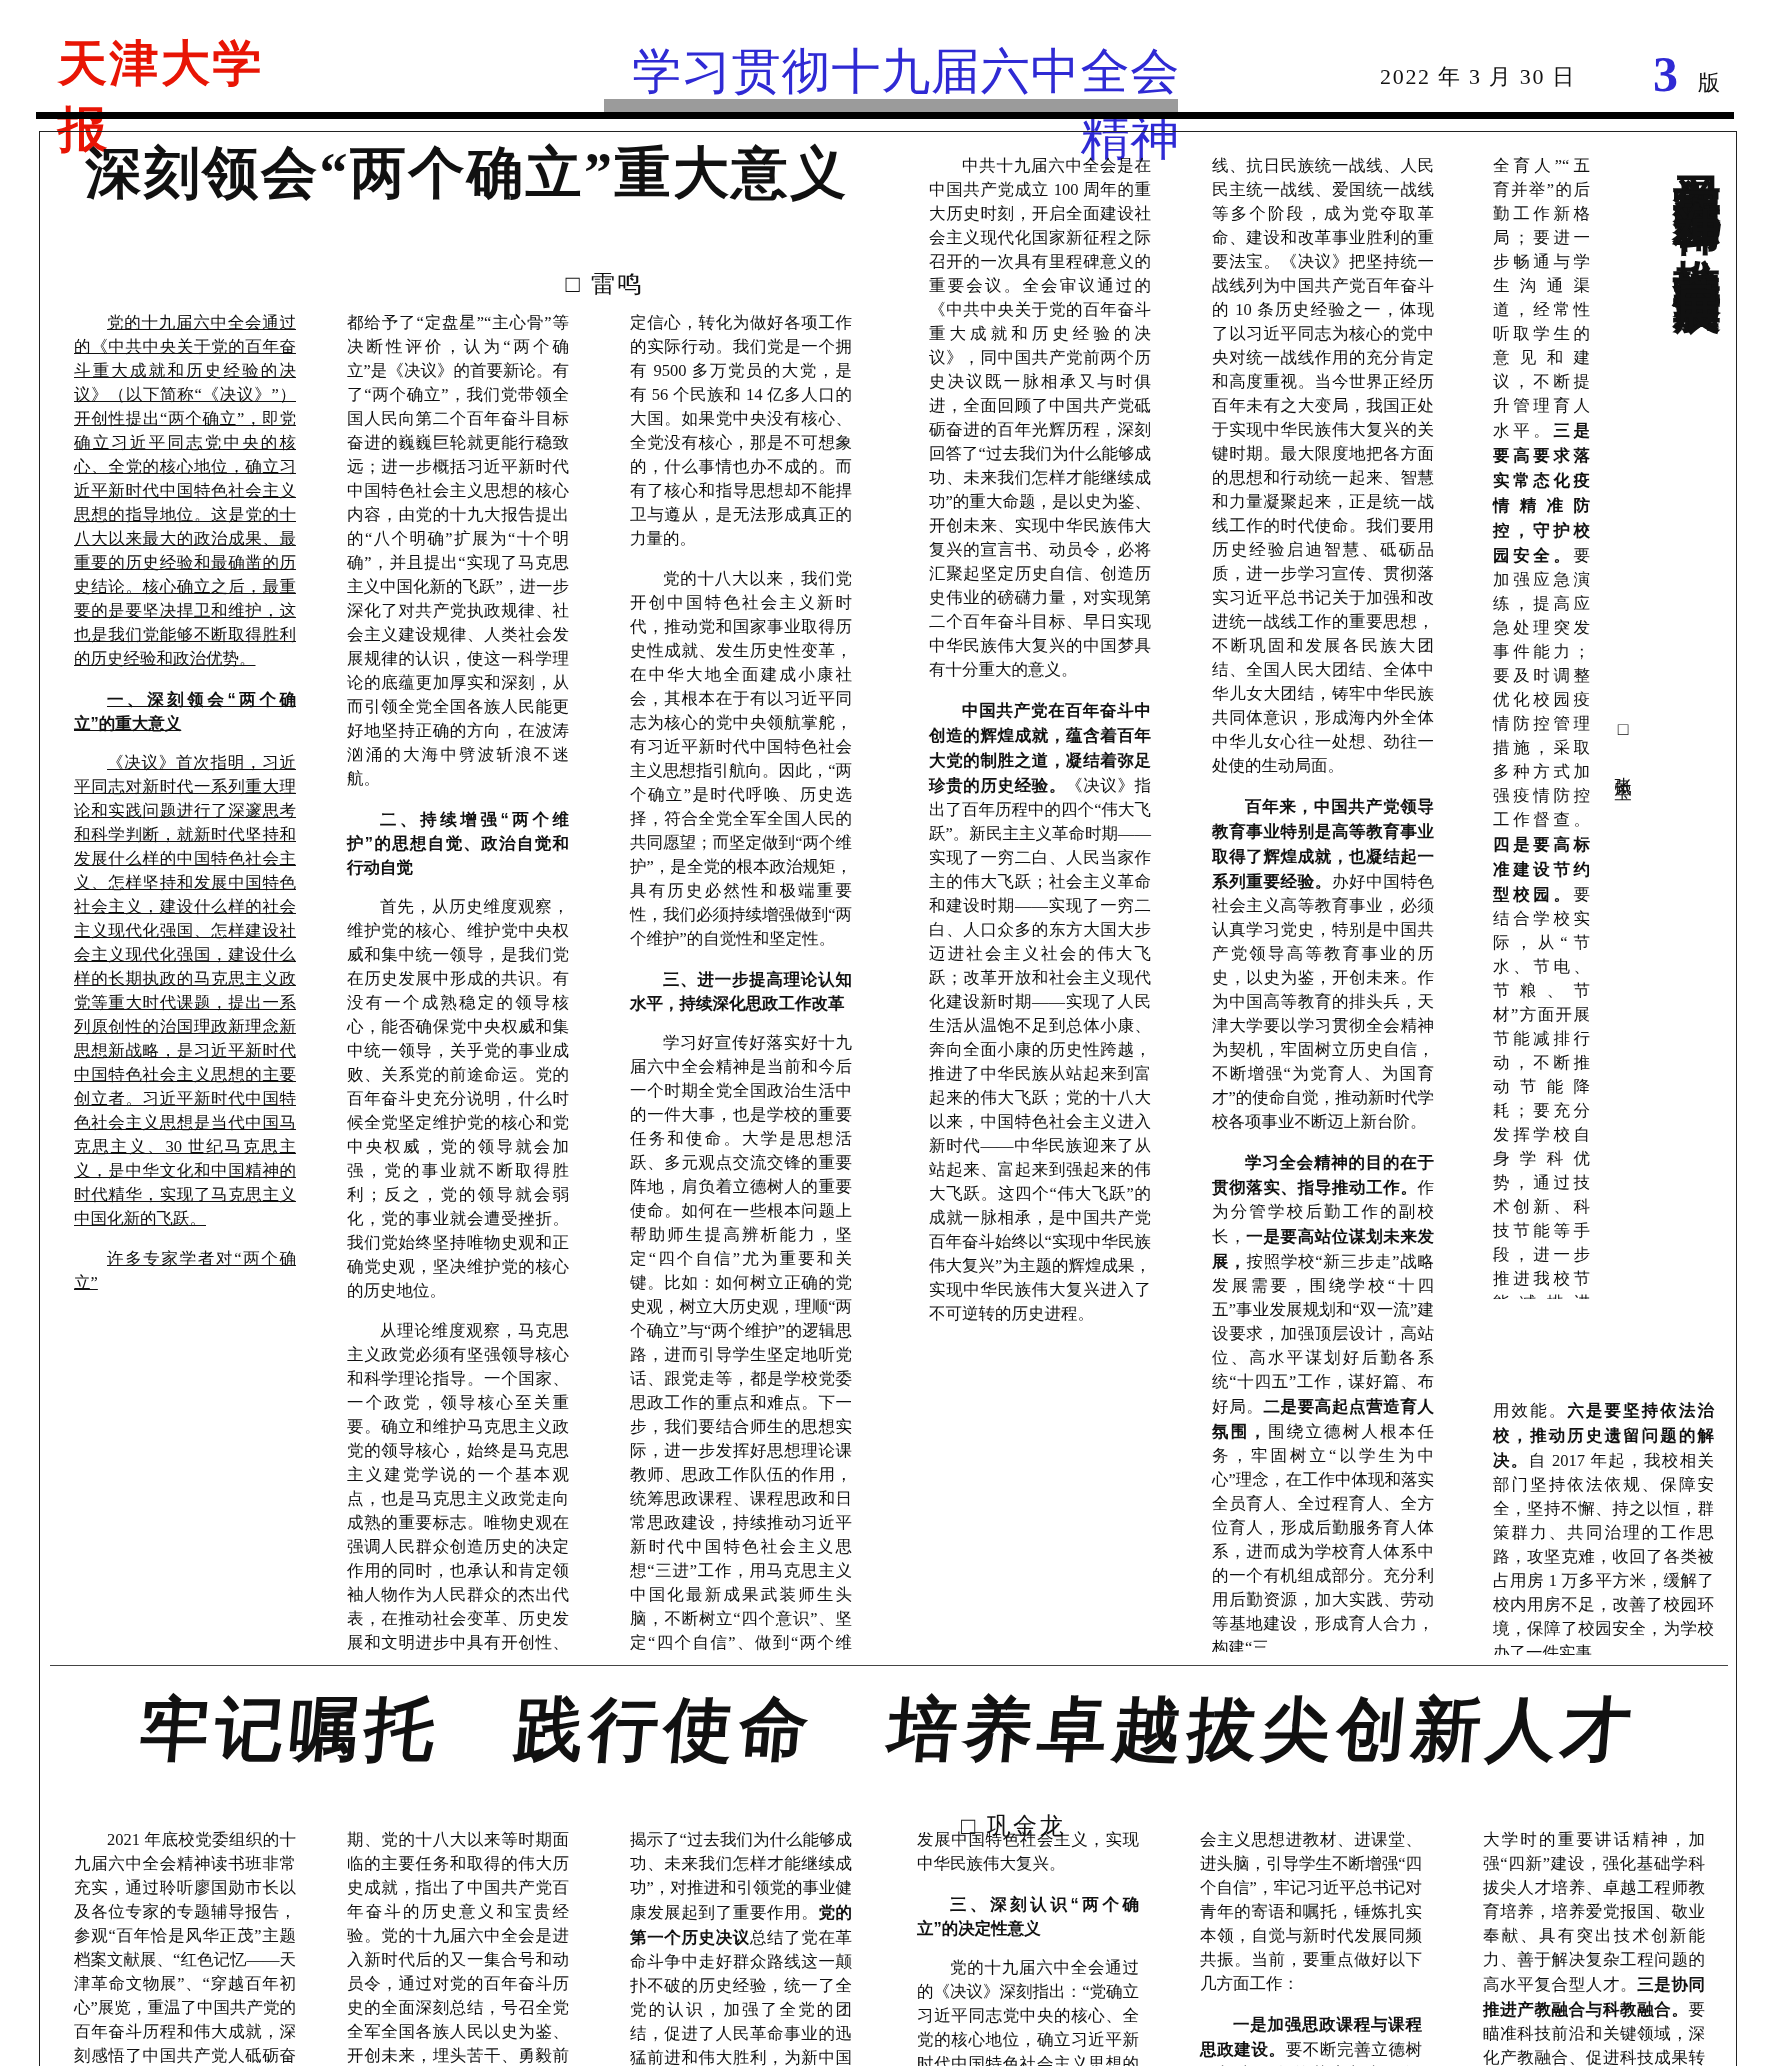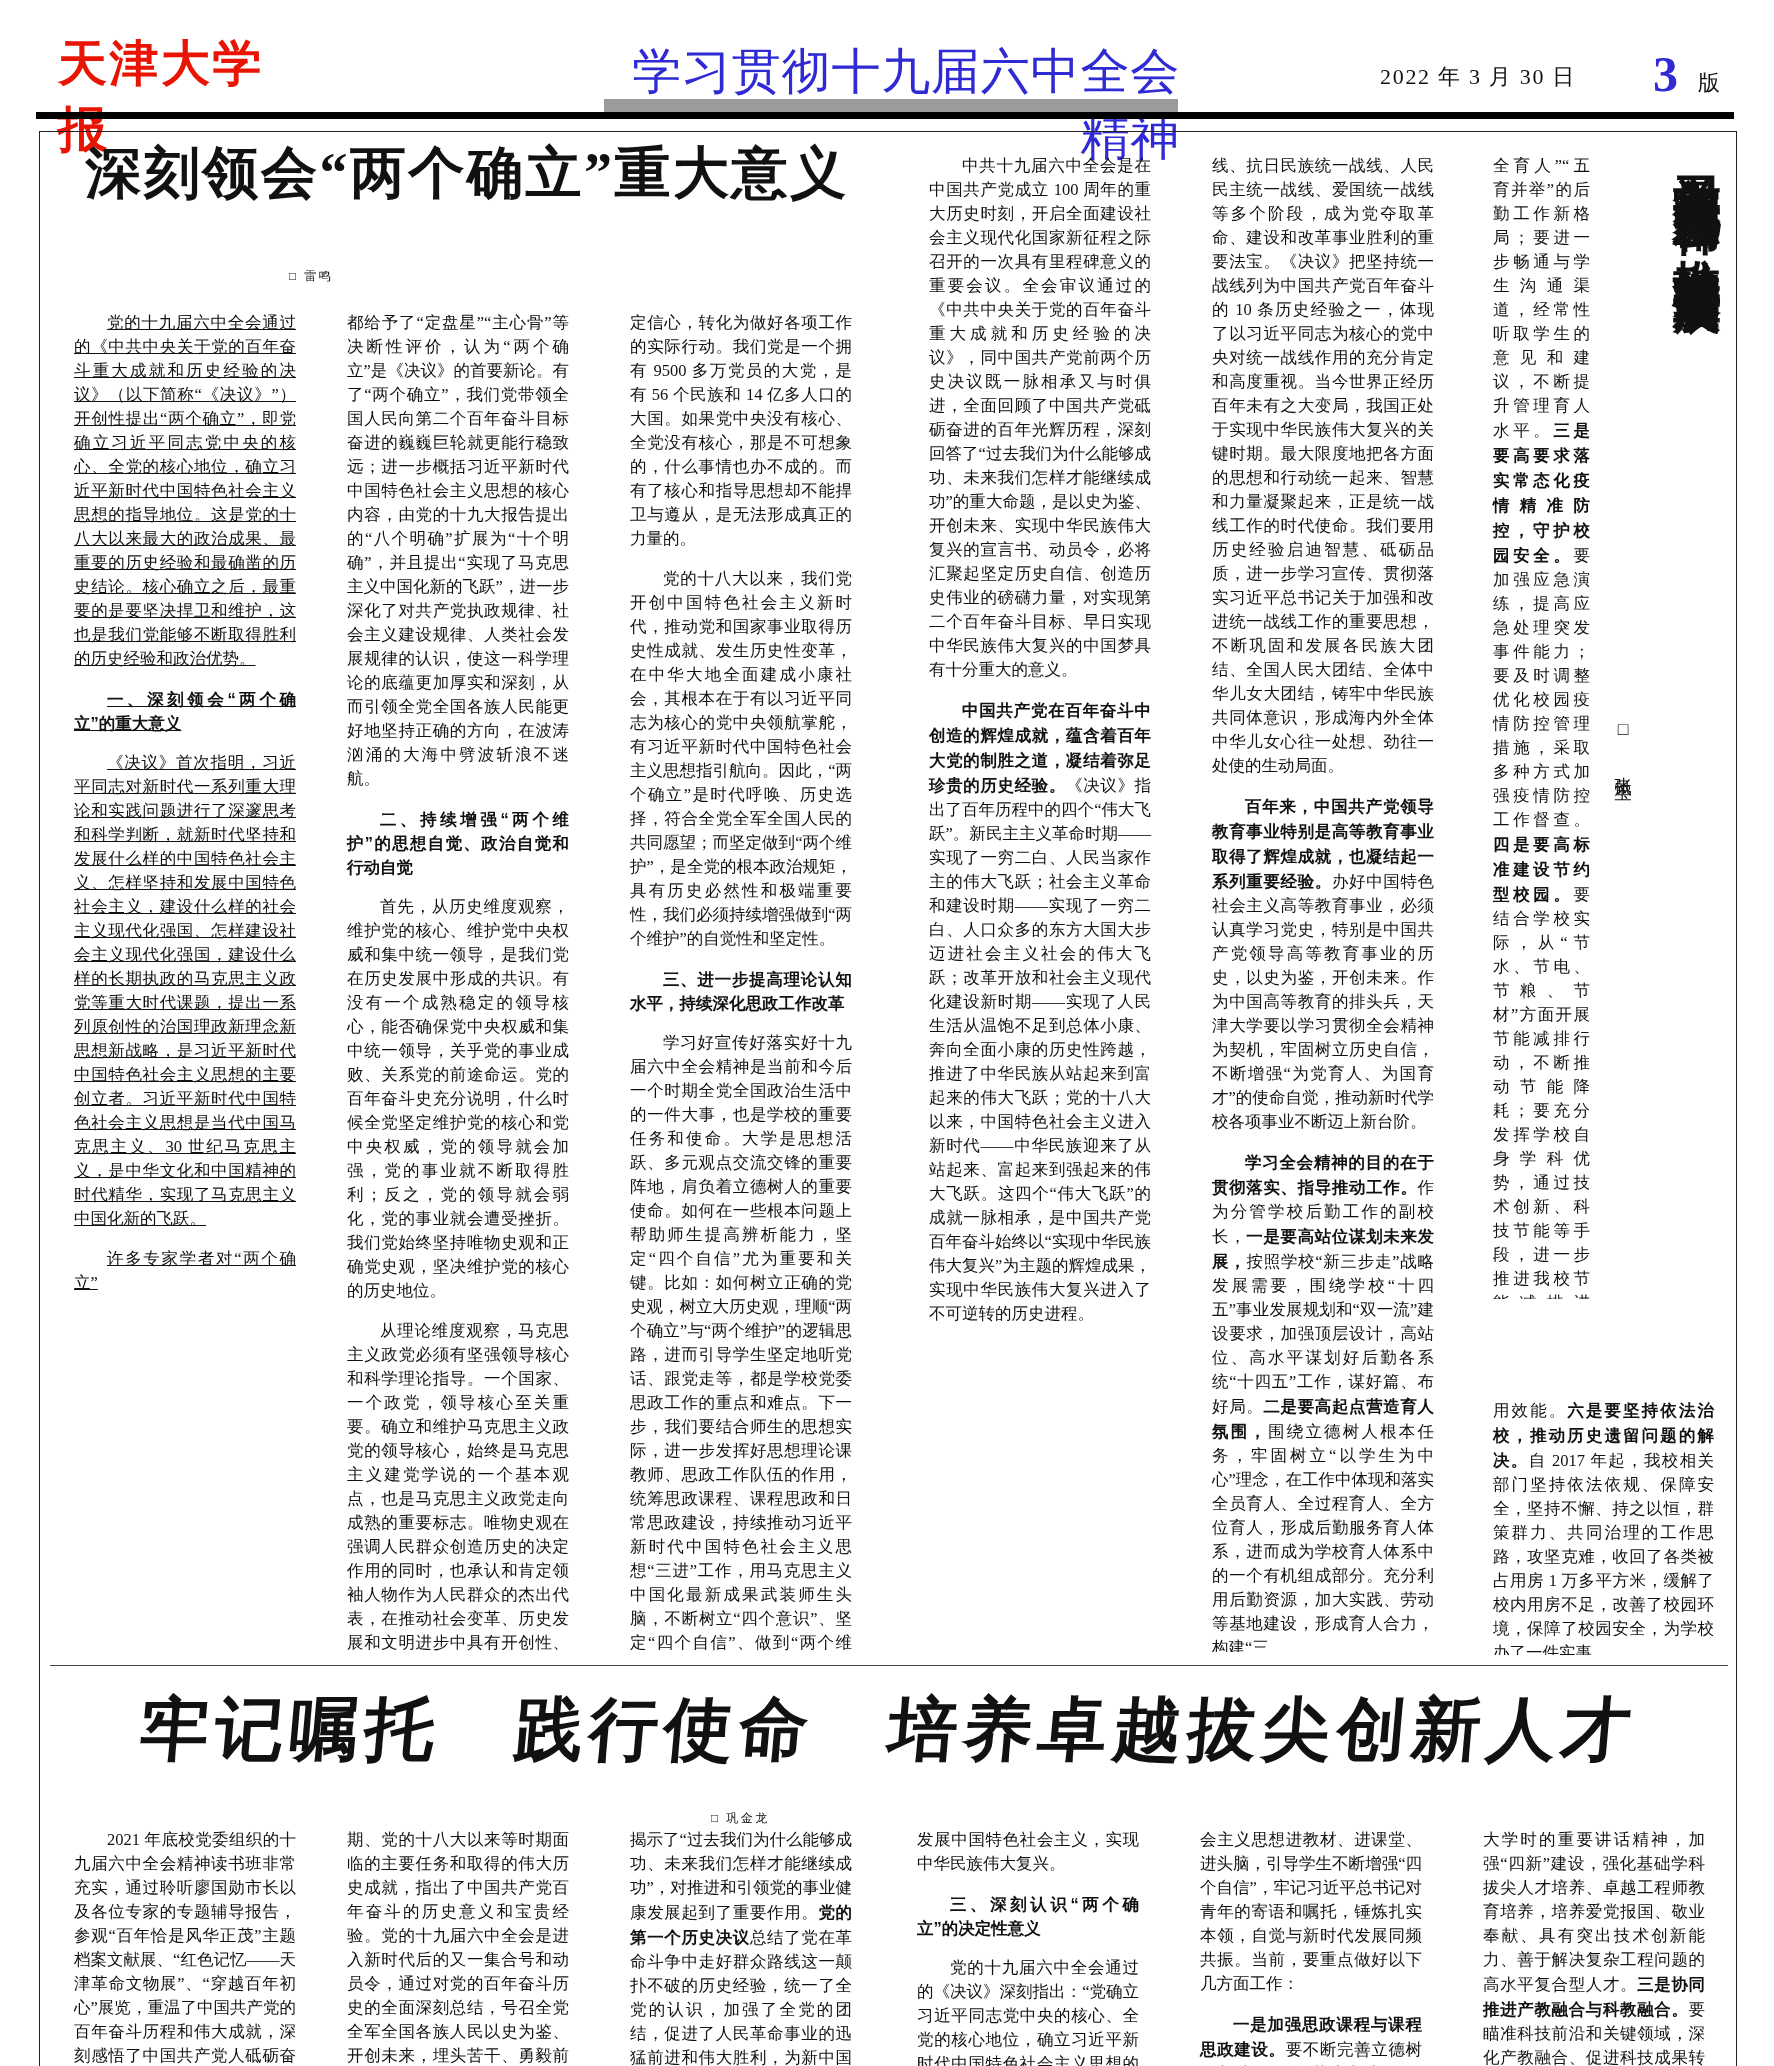--- a/index.html
+++ b/index.html
@@ -25,21 +25,21 @@
   .col{position:absolute;overflow:hidden;font-size:16.5px;line-height:24px;
        text-align:justify;}
   .col p{margin:16px;text-indent:2em;}
   .col p.noind{text-indent:0;}
   .col p.h{font-weight:bold;font-family:"Liberation Sans","DejaVu Sans",sans-serif;}
   .col span.b{font-weight:bold;font-family:"Liberation Sans","DejaVu Sans",sans-serif;}
   
   .a1-headline{left:62px;top:136px;width:810px;text-align:center;font-weight:900;
     font-size:56px;line-height:75px;letter-spacing:2.5px;
     font-family:"Liberation Serif","DejaVu Serif",serif;}
-  .byline{font-size:12px;text-align:left;letter-spacing:2.5px;}
+  .byline{font-size:24px;text-align:right;letter-spacing:2.5px;}
   .a1-byline{left:289px;top:268px;width:355px;}
   
   .a2-headline{left:1658px;top:138px;height:1165px;width:79px;
     writing-mode:vertical-rl;text-orientation:upright;font-weight:900;
     font-size:48px;letter-spacing:2.5px;line-height:79px;
     font-family:"Liberation Sans","DejaVu Sans",sans-serif;}
   .a2-byline{left:1611px;top:719px;height:136px;writing-mode:vertical-rl;
     text-orientation:upright;font-size:17.4px;letter-spacing:3.3px;}
   
   .a3-headline{left:62px;top:1684px;width:1653px;text-align:center;font-weight:900;

